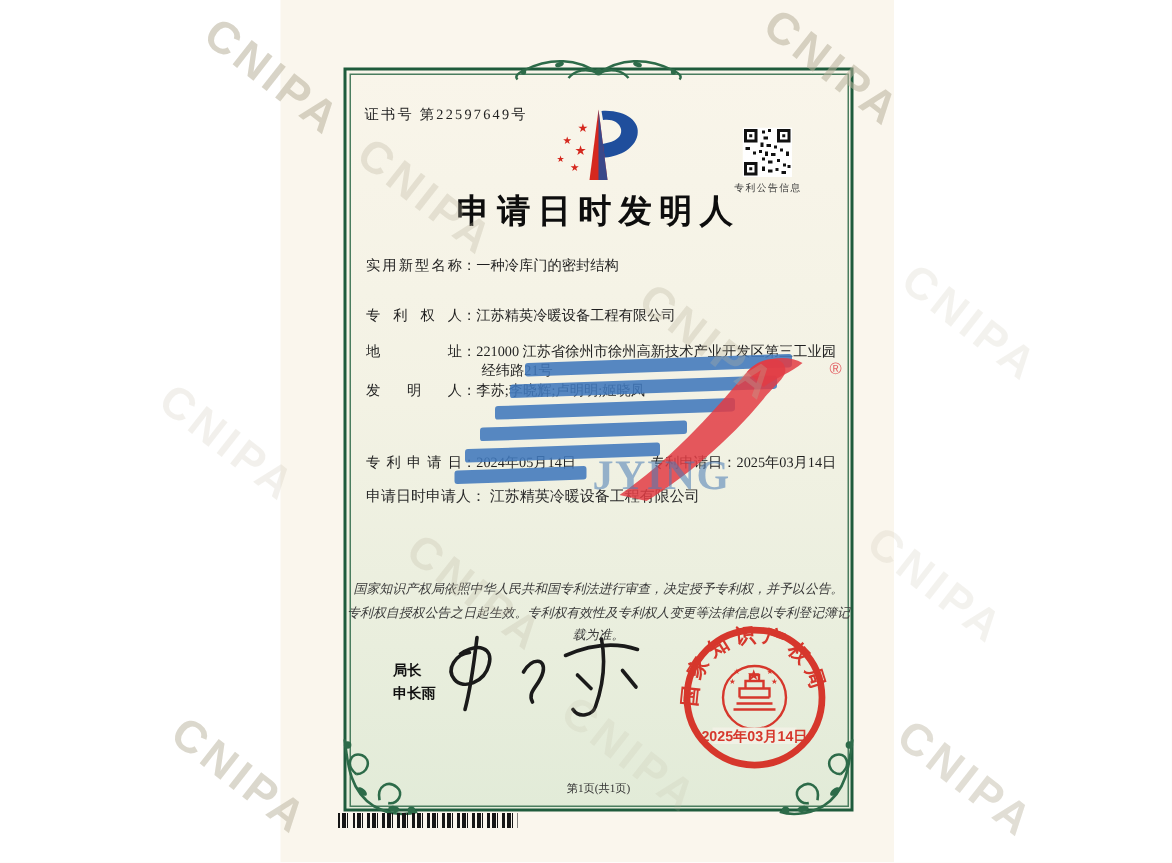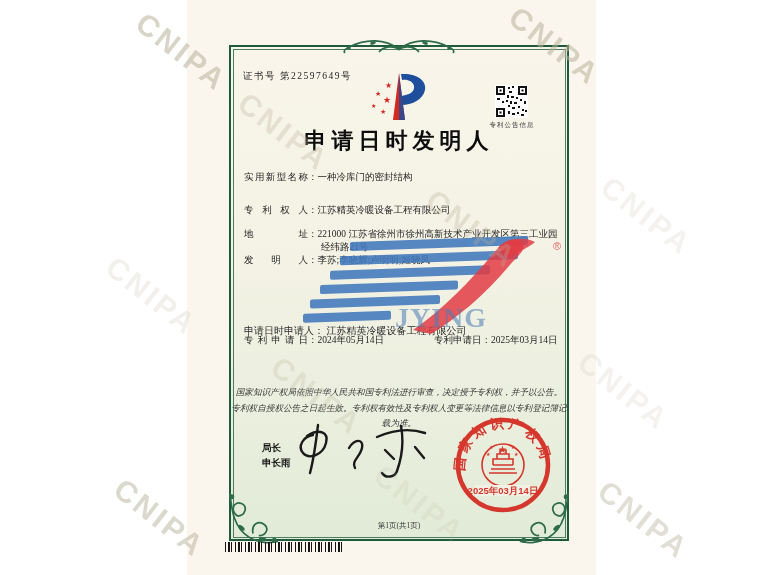--- a/index.html
+++ b/index.html
@@ -173,21 +173,21 @@
     <div class="row" style="top:157px;">
       <span class="lab">专利权人</span><span>：</span><span>江苏精英冷暖设备工程有限公司</span>
     </div>
     <div class="row" style="top:181px;">
       <span class="lab">地址</span><span>：</span><span>221000 江苏省徐州市徐州高新技术产业开发区第三工业园</span>
       <span class="addr2">经纬路21号</span>
     </div>
     <div class="row" style="top:207px;">
       <span class="lab">发明人</span><span>：</span><span>李苏;李晓辉;卢明明;姬晓凤</span>
     </div>
-    <div class="row" style="top:255px;margin-top:32px;">
+    <div class="row" style="top:255px;">
       <span class="lab">专利申请日</span><span>：</span><span>2024年05月14日</span>
       <span class="col2"><span>专利申请日</span><span>：</span><span>2025年03月14日</span></span>
     </div>
     <div class="row small-row" style="top:277px;">
       <span>申请日时申请人</span><span>：</span>&nbsp;<span>江苏精英冷暖设备工程有限公司</span>
     </div>
 
     <div class="legal">
       <div>国家知识产权局依照中华人民共和国专利法进行审查，决定授予专利权，并予以公告。</div>
       <div>专利权自授权公告之日起生效。专利权有效性及专利权人变更等法律信息以专利登记簿记载为准。</div>

